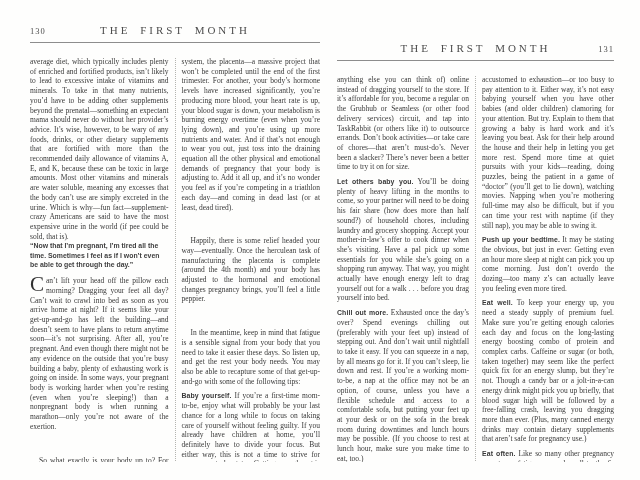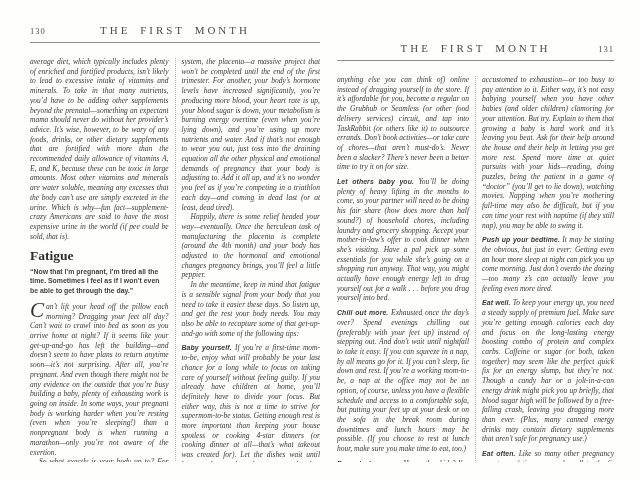--- a/index.html
+++ b/index.html
@@ -48,22 +48,22 @@
     line-height: 9.7px;
     hyphens: auto;
     -webkit-hyphens: auto;
   }
   .coldiv {
     width: 0;
     border-left: 1px dotted #b4b4b0;
     margin: 1px 6px 0 6px;
   }
 
-  p.body { margin: 0; font-style: italic; }
-  p.indent { text-indent: 9px; }
+  p.body { margin: 0; }
+  p.indent { text-indent: 9px; margin-top: 24px; }
   p.tip { margin-top: 5px; }
   .tiplabel {
     font-family: "Liberation Sans", sans-serif;
     font-weight: bold;
     font-size: 6.9px;
     letter-spacing: 0.1px;
   }
   .sechead {
     font-family: "Liberation Serif", serif;
     font-size: 13.5px;
@@ -96,21 +96,20 @@
 
   <section class="page left">
     <header class="pagehead">
       <span class="folio">130</span>
       <span class="running">THE FIRST MONTH</span>
       <span class="folio"></span>
     </header>
     <div class="cols">
       <div class="col">
         <p class="body">average diet, which typically includes plenty of enriched and fortified products, isn’t likely to lead to excessive intake of vitamins and minerals. To take in that many nutrients, you’d have to be adding other supplements beyond the prenatal—something an expectant mama should never do without her provider’s advice. It’s wise, however, to be wary of any foods, drinks, or other dietary supplements that are fortified with more than the recommended daily allowance of vitamins A, E, and K, because these can be toxic in large amounts. Most other vitamins and minerals are water soluble, meaning any excesses that the body can’t use are simply excreted in the urine. Which is why—fun fact—supplement-crazy Americans are said to have the most expensive urine in the world (if pee could be sold, that is).</p>
-        <h2 class="sechead">Fatigue</h2>
         <p class="quote">“Now that I’m pregnant, I’m tired all the time. Sometimes I feel as if I won’t even be able to get through the day.”</p>
         <p class="body"><span class="dropcap">C</span><span>an’t lift your head off the pillow each morning? Dragging your feet all day? Can’t wait to crawl into bed as soon as you arrive home at night? If it seems like your get-up-and-go has left the building—and doesn’t seem to have plans to return anytime soon—it’s not surprising. After all, you’re pregnant. And even though there might not be any evidence on the outside that you’re busy building a baby, plenty of exhausting work is going on inside. In some ways, your pregnant body is working harder when you’re resting (even when you’re sleeping!) than a nonpregnant body is when running a marathon—only you’re not aware of the exertion.</span></p>
         <p class="body indent">So what exactly is your body up to? For one very significant thing, it’s manufacturing your baby’s life-support</p>
       </div>
       <div class="coldiv"></div>
       <div class="col">
         <p class="body">system, the placenta—a massive project that won’t be completed until the end of the first trimester. For another, your body’s hormone levels have increased significantly, you’re producing more blood, your heart rate is up, your blood sugar is down, your metabolism is burning energy overtime (even when you’re lying down), and you’re using up more nutrients and water. And if that’s not enough to wear you out, just toss into the draining equation all the other physical and emotional demands of pregnancy that your body is adjusting to. Add it all up, and it’s no wonder you feel as if you’re competing in a triathlon each day—and coming in dead last (or at least, dead tired).</p>
         <p class="body indent">Happily, there is some relief headed your way—eventually. Once the herculean task of manufacturing the placenta is complete (around the 4th month) and your body has adjusted to the hormonal and emotional changes pregnancy brings, you’ll feel a little peppier.</p>
         <p class="body indent">In the meantime, keep in mind that fatigue is a sensible signal from your body that you need to take it easier these days. So listen up, and get the rest your body needs. You may also be able to recapture some of that get-up-and-go with some of the following tips:</p>
         <p class="body tip"><span class="tiplabel">Baby yourself.</span> <span>If you’re a first-time mom-to-be, enjoy what will probably be your last chance for a long while to focus on taking care of yourself without feeling guilty. If you already have children at home, you’ll definitely have to divide your focus. But either way, this is not a time to strive for supermom-to-be status. Getting enough rest is more important than keeping your house spotless or cooking 4-star dinners (or cooking dinner at all—that’s what takeout was created for). Let the dishes wait until later, and turn the other way as the dust bunnies breed under your dining table. Order your groceries (and</span></p>

